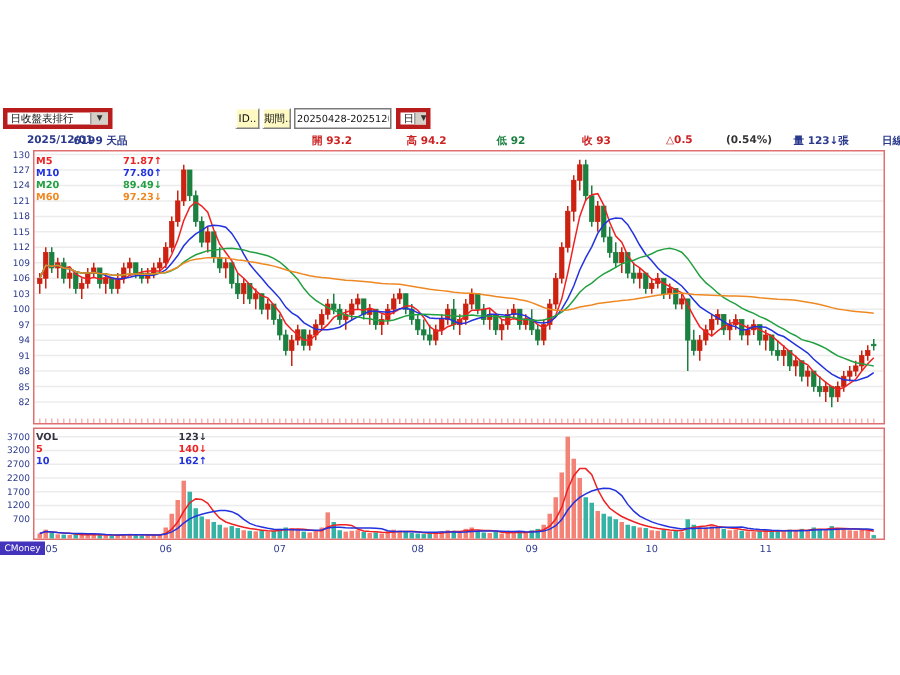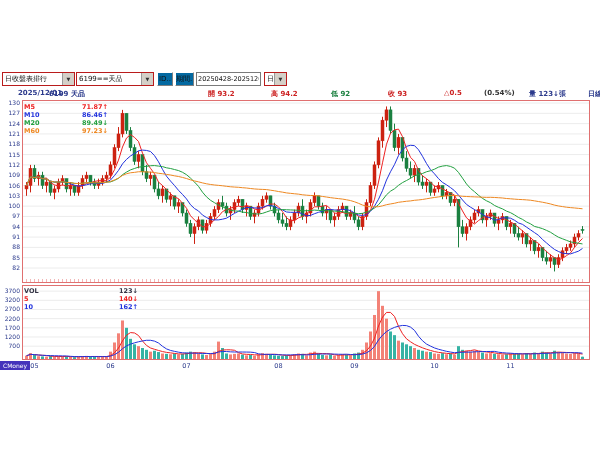--- a/index.html
+++ b/index.html
@@ -1,26 +1,26 @@
 <!DOCTYPE html>
 <html><head>
 <meta charset="utf-8">
 <style>
   html,body{margin:0;padding:0;background:#fff;}
   #app{position:relative;width:600px;height:450px;background:#fff;overflow:hidden;
        font-family:"DejaVu Sans",sans-serif;}
   
   .w95{position:absolute;top:72px;height:14px;box-sizing:border-box;font-size:7px;
        color:#111;background:#fff;}
-  .combo{border:1px solid #b91c1c;display:flex;align-items:center;
+  .combo{border:3px solid #b91c1c;display:flex;align-items:center;
          justify-content:space-between;padding-left:2px;overflow:hidden;white-space:nowrap;}
   .combo-arrow{width:11px;height:12px;background:#d4d0c8;border-left:1px solid #9a9a9a;
                text-align:center;font-size:5px;line-height:12px;color:#333;flex:0 0 11px;}
   .btn95{border:1px solid #808080;border-top-color:#fff;border-left-color:#fff;
-         background:#0369a1;text-align:center;line-height:12px;overflow:hidden;white-space:nowrap;}
+         background:#fef9c3;text-align:center;line-height:12px;overflow:hidden;white-space:nowrap;}
   .tb-input{position:absolute;top:72px;height:14px;box-sizing:border-box;
             border:1px solid #7a7a7a;font-size:6.5px;padding:0 1px;
             font-family:"DejaVu Sans",sans-serif;color:#111;}
   
   #infobar{position:absolute;left:16px;top:89px;width:600px;height:11px;font-size:7px;
            font-weight:bold;}
   #infobar span{position:absolute;top:0;white-space:nowrap;}
   
   .legend{position:absolute;z-index:5;}
   .legend-row{display:flex;justify-content:space-between;font-size:6.5px;font-weight:bold;
@@ -799,24 +799,20 @@
       <text x="278.5" y="368" text-anchor="middle" font-size="6.5" fill="#2b3a8c">08</text>
       <text x="354.5" y="368" text-anchor="middle" font-size="6.5" fill="#2b3a8c">09</text>
       <text x="434.5" y="368" text-anchor="middle" font-size="6.5" fill="#2b3a8c">10</text>
       <text x="510.5" y="368" text-anchor="middle" font-size="6.5" fill="#2b3a8c">11</text>
     </svg>
 
 <div class="w95 combo" style="left:2px;width:73px;">
   <span>日收盤表排行</span>
   <span class="combo-arrow">▼</span>
 </div>
-<div class="w95 combo" style="left:76px;width:78px;">
-  <span>6199==天品</span>
-  <span class="combo-arrow">▼</span>
-</div>
 <div class="w95 btn95" style="left:157px;width:16px;">ID..</div>
 <div class="w95 btn95" style="left:175px;width:19px;">期間..</div>
 <input class="tb-input" style="left: 196px; width: 65px;" value="20250428-20251201">
 <div class="w95 combo" style="left:264px;width:23px;">
   <span>日</span>
   <span class="combo-arrow">▼</span>
 </div>
 
 <div id="infobar">
       <span style="left: 2px; color: rgb(43, 58, 140);">2025/12/01</span>
@@ -831,21 +827,21 @@
       <span style="left: 572px; color: rgb(43, 58, 140);">日線</span>
     </div>
 
 <div id="ma-legend" class="legend">
       <div class="legend-row" style="color: rgb(238, 34, 34);">
         <span>M5</span>
         <span>71.87↑</span>
       </div>
       <div class="legend-row" style="color: rgb(34, 51, 221); gap: 39px;">
         <span>M10</span>
-        <span>86.46↑</span>
+        <span>77.80↑</span>
       </div>
       <div class="legend-row" style="color: rgb(34, 160, 64);">
         <span>M20</span>
         <span>89.49↓</span>
       </div>
       <div class="legend-row" style="color: rgb(238, 136, 34);">
         <span>M60</span>
         <span>97.23↓</span>
       </div>
     </div>

